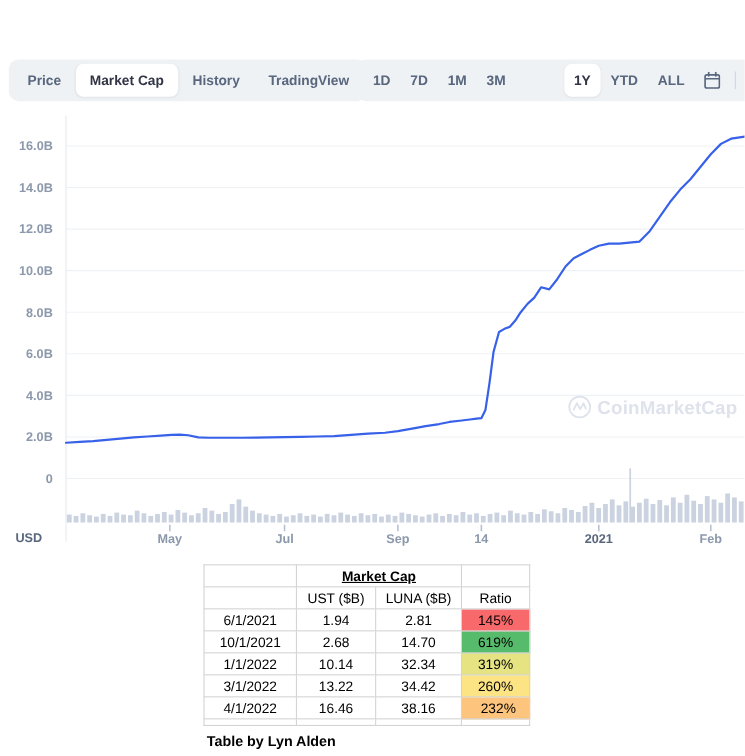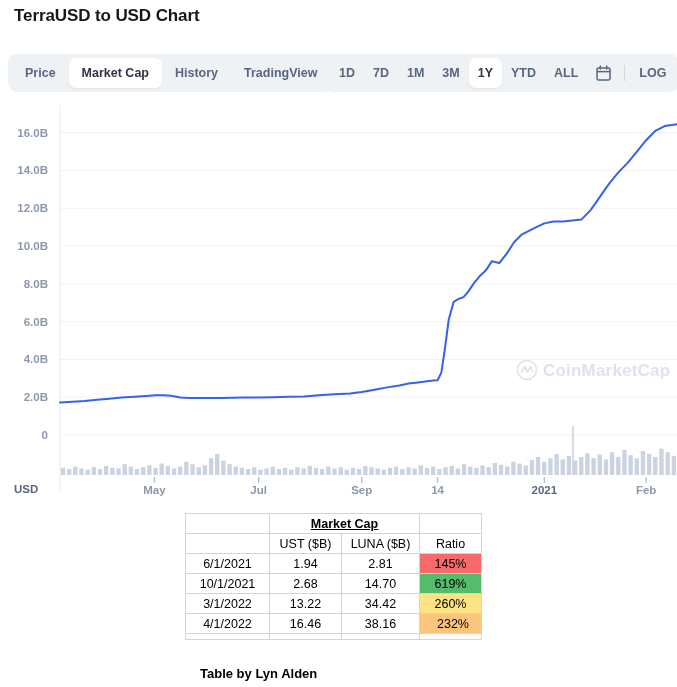--- a/index.html
+++ b/index.html
@@ -36,21 +36,21 @@
   .range-group {
     position: absolute; left: 324px; top: 54px;
     height: 38px; background: #eff2f5; border-radius: 9px;
     display: flex; align-items: center; padding: 4px 6px;
   }
   .range {
     height: 30px; padding: 0 9px; border-radius: 7px;
     display: flex; align-items: center; justify-content: center;
     font-size: 12.5px; font-weight: bold; color: #58667e; cursor: pointer; text-align: center;
   }
-  .range.active { background: #ffffff; color: #323546; box-shadow: 0 1px 2px rgba(0,0,0,.06); }
+  .range.active { background: #ffffff; color: #323546; box-shadow: 0 1px 2px rgba(0,0,0,.06); margin-left: 44px; }
   .cal-btn {
     width: 28px; height: 30px; display: flex; align-items: center;
     justify-content: center; cursor: pointer; margin-left: 2px;
   }
   .divider-v { width: 1px; height: 16px; background: #cfd6e4; margin: 0 7px; }
   .log-btn {
     height: 30px; padding: 0 7px; display: flex; align-items: center;
     font-size: 12.5px; font-weight: bold; color: #58667e; cursor: pointer;
   }
 
@@ -88,30 +88,29 @@
   }
   td.c-date { width: 84px; text-align: right; padding-right: 8px; }
   td.c-ust  { width: 72px; }
   td.c-luna { width: 78px; }
   td.c-ratio{ width: 62px; }
   td.mcap-head {
     font-weight: bold; text-decoration: underline; font-size: 13px;
   }
   td.blank { border: 1px solid #d4d4d4; }
   .credit {
-    position: absolute; left: 200px; top: 666px;
+    position: absolute; left: 188px; top: 666px;
     font-size: 13px; font-weight: bold; color: #000;
   }
 </style>
 </head>
 <body>
 
 <div id="app">
 
-  <div class="page-title">TerraUSD to USD Chart</div>
 
   <div class="tabs-group">
     <div class="tab">Price</div>
     <div class="tab active">Market Cap</div>
     <div class="tab">History</div>
     <div class="tab">TradingView</div>
   </div>
 
   <div class="range-group">
     <div class="range">1D</div>
@@ -307,20 +306,26 @@
             <td class="c-luna">2.81</td>
             <td class="c-ratio" style="background:#F8696B;">145%</td>
           </tr>
           <tr>
             <td class="c-date">10/1/2021</td>
             <td class="c-ust">2.68</td>
             <td class="c-luna">14.70</td>
             <td class="c-ratio" style="background:#57BB6C;">619%</td>
           </tr>
           <tr>
+            <td class="c-date">1/1/2022</td>
+            <td class="c-ust">10.14</td>
+            <td class="c-luna">32.34</td>
+            <td class="c-ratio" style="background:#E6E383;">319%</td>
+          </tr>
+          <tr>
             <td class="c-date">3/1/2022</td>
             <td class="c-ust">13.22</td>
             <td class="c-luna">34.42</td>
             <td class="c-ratio" style="background:#FCE383;">260%</td>
           </tr>
           <tr>
             <td class="c-date">4/1/2022</td>
             <td class="c-ust">16.46</td>
             <td class="c-luna">38.16</td>
             <td class="c-ratio" style="background:#FCC47D;padding-left:10px;">232%</td>

